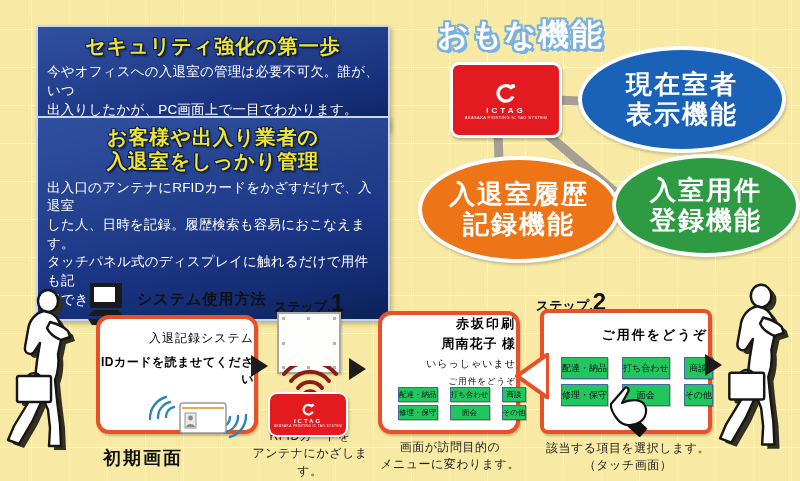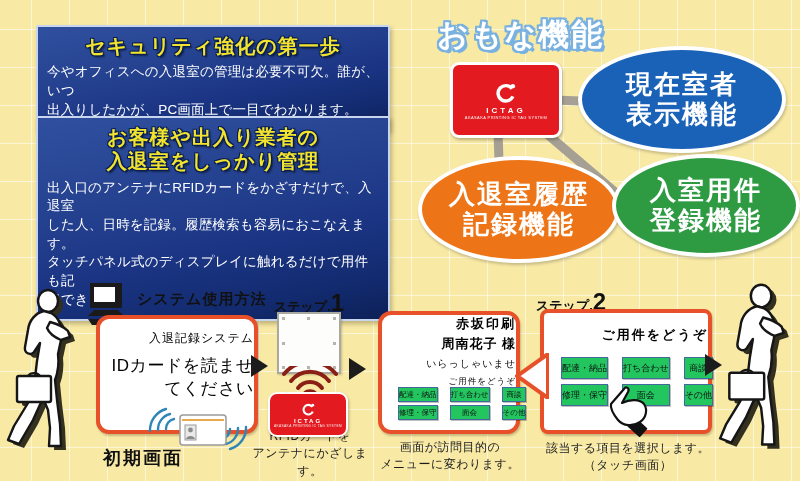--- a/index.html
+++ b/index.html
@@ -145,21 +145,21 @@
   <svg style="position:absolute; left:86px; top:281px;" width="50" height="46" viewBox="0 0 50 46">
     <rect x="4" y="2" width="32" height="25" fill="#1a1a1a"></rect>
     <rect x="8" y="6" width="21" height="15" fill="#ffffff"></rect>
     <polygon points="8,29 32,29 38,35 2,35" fill="#1a1a1a"></polygon>
     <polygon points="2,38 30,38 37,44 6,44" fill="#1a1a1a"></polygon>
   </svg>
   <div class="usage-title">システム使用方法</div>
 
   <div class="screen" style="left:96px; top:315px; width:162px; height:119px;">
     <div style="font-size:12px; margin-top:11px; letter-spacing:1px;">入退記録システム</div>
-    <div style="font-size:17px; margin-top:7px; letter-spacing:.5px;">IDカードを読ませてください</div>
+    <div style="font-size:12px; margin-top:7px; letter-spacing:.5px;font-weight:bold;">IDカードを読ませてください</div>
     <svg width="112" height="52" viewBox="0 0 112 52" style="margin-top:3px;">
       <g fill="none" stroke="#2e86b8" stroke-width="2.4" stroke-linecap="round">
         <path d="M24 6 A22 22 0 0 0 8 28"></path>
         <path d="M28 11 A16 16 0 0 0 16 27"></path>
         <path d="M32 16 A10 10 0 0 0 24 26"></path>
         <path d="M88 46 A22 22 0 0 0 104 24"></path>
         <path d="M84 41 A16 16 0 0 0 96 25"></path>
         <path d="M80 36 A10 10 0 0 0 88 26"></path>
       </g>
       <rect x="38" y="12" width="46" height="30" rx="3" fill="#ffffff" stroke="#9a9a9a" stroke-width="1.5"></rect>

